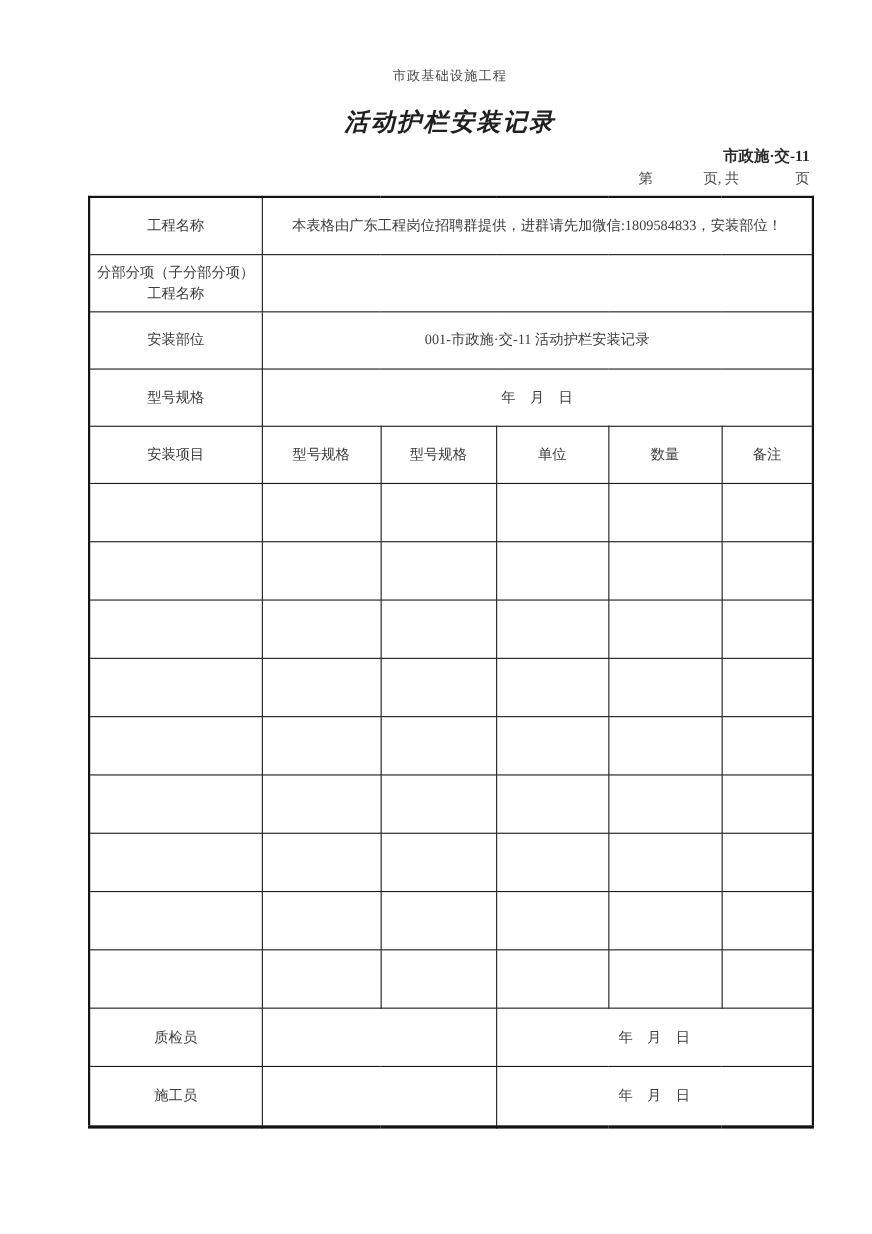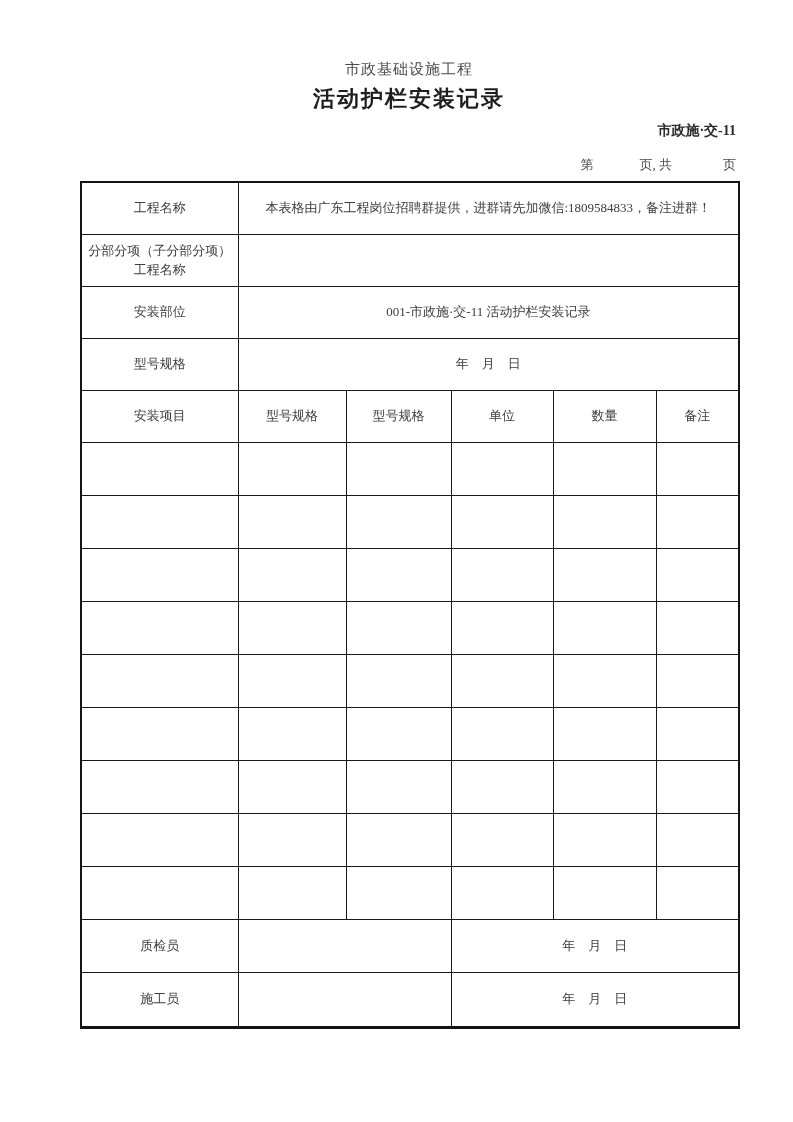--- a/index.html
+++ b/index.html
@@ -7,35 +7,36 @@
   body {
     width: 793px; height: 1122px;
     font-family: "Liberation Serif", "DejaVu Serif", serif;
     color: #3d3d3d;
     position: relative;
     overflow: hidden;
   }
   .sheet { padding-top: 58px; }
 
   .doc-type {
-    width: 658px; margin: 0 auto 4px 80px;
+    width: 658px; margin: 0 auto 16px 80px;
     text-align: center;
-    font-size: 15px; letter-spacing: 1px;
+    font-size: 12px; letter-spacing: 1px;
     line-height: 22px;
     color: #4a4a4a;
   }
   .doc-title {
     width: 658px; margin: 2px auto 0 80px;
     text-align: center;
     font-size: 22px; font-weight: bold; letter-spacing: 2px;
     line-height: 30px;
     color: #1f1f1f;
+    font-style: italic;
   }
   .form-code {
-    width: 658px; margin: 8px auto 16px 80px;
+    width: 658px; margin: 8px auto 1px 80px;
     text-align: right;
     font-size: 14px; font-weight: bold;
     line-height: 18px; padding-right: 2px;
     color: #2b2b2b;
   }
   .page-line {
     width: 658px; margin: 1px auto 0 80px;
     display: flex; justify-content: flex-end; align-items: center;
     font-size: 13px; line-height: 18px; padding-right: 2px;
     color: #4a4a4a;
@@ -90,21 +91,21 @@
         <col style="width:108px">
         <col style="width:105px">
       <col style="width:102px">
         <col style="width:103px">
         <col style="width:83px">
     </colgroup>
 
     <tbody>
       <tr class="r-info">
         <td>工程名称</td>
-        <td colspan="5">本表格由广东工程岗位招聘群提供，进群请先加微信:1809584833，备注进群！</td>
+        <td colspan="5">本表格由广东工程岗位招聘群提供，进群请先加微信:1809584833，安装部位！</td>
       </tr>
       <tr class="r-info">
         <td class="prewrap">分部分项（子分部分项）
 工程名称</td>
         <td colspan="5"></td>
       </tr>
       <tr class="r-info">
         <td>安装部位</td>
         <td colspan="5">001-市政施·交-11 活动护栏安装记录</td>
       </tr>

